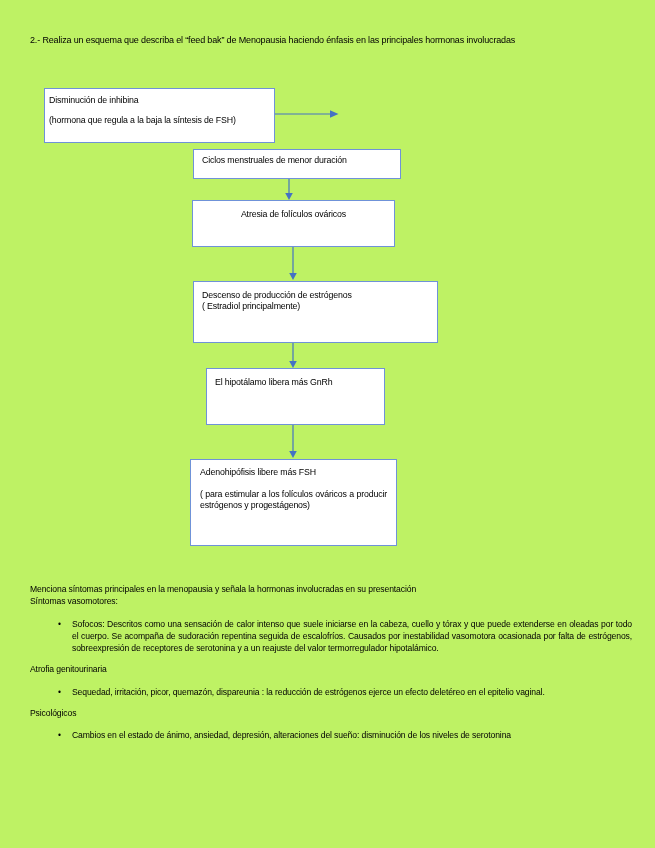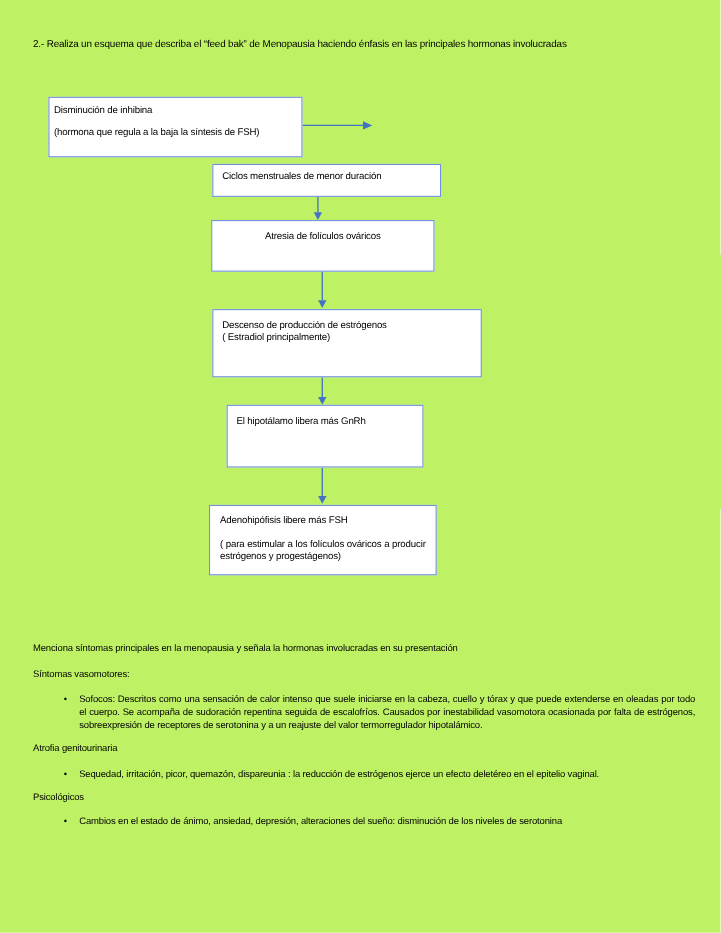--- a/index.html
+++ b/index.html
@@ -33,38 +33,38 @@
   }
   .fc-box .ln { margin: 0; }
   .fc-box .ctr { }
   .box-inhibina { left: 44px; top: 88px;  width: 231px; height: 55px; padding: 6px 4px 0 4px; }
   .box-inhibina .ln2 { margin-top: 9px; }
   .box-fase     { left: 338px; top: 86px; width: 230px; height: 56px; padding: 5px 14px 0 8px; }
   .box-ciclos   { left: 193px; top: 149px; width: 208px; height: 30px; padding: 5px 6px 0 8px; }
   .box-atresia  { left: 192px; top: 200px; width: 203px; height: 47px; padding: 8px 6px 0 6px; text-align: center; }
   .box-descenso { left: 193px; top: 281px; width: 245px; height: 62px; padding: 8px 8px 0 8px; }
   .box-gnrh     { left: 192px; top: 368px; width: 179px; height: 57px; padding: 8px 8px 0 8px; margin-left: 14px; }
-  .box-fsh      { left: 190px; top: 459px; width: 207px; height: 64px; padding: 7px 9px 0 9px; }
+  .box-fsh      { left: 190px; top: 459px; width: 207px; height: 87px; padding: 7px 9px 0 9px; }
   .box-fsh .ln2 { margin-top: 11px; text-align: justify; }
   .arrows {
     position: absolute;
     left: 0; top: 0;
     pointer-events: none;
   }
   
   .bodytext {
     position: absolute;
     left: 30px; top: 583px;
     width: 602px;
     font-size: 8.6px;
     letter-spacing: -0.12px;
     line-height: 12.3px;
   }
   .bodytext p { margin: 0; }
-  .bodytext .intro   { margin-bottom: 11px; }
+  .bodytext .intro   { }
   .bodytext .heading { margin-bottom: 10px; }
   .bullet {
     display: flex;
     margin: 0 0 9px 0;
   }
   .bullet .dot {
     flex: 0 0 auto;
     width: 14px;
     margin-left: 28px;
     font-size: 8.6px;

